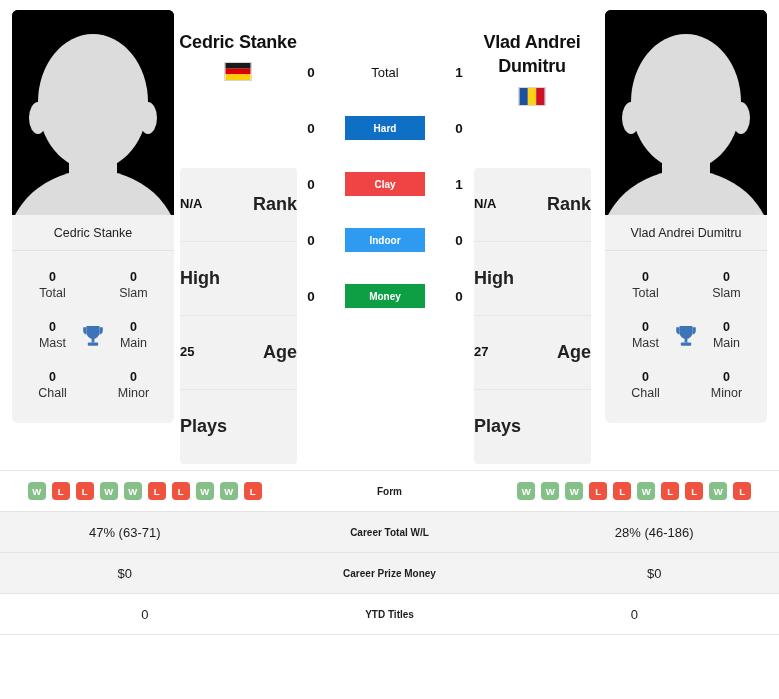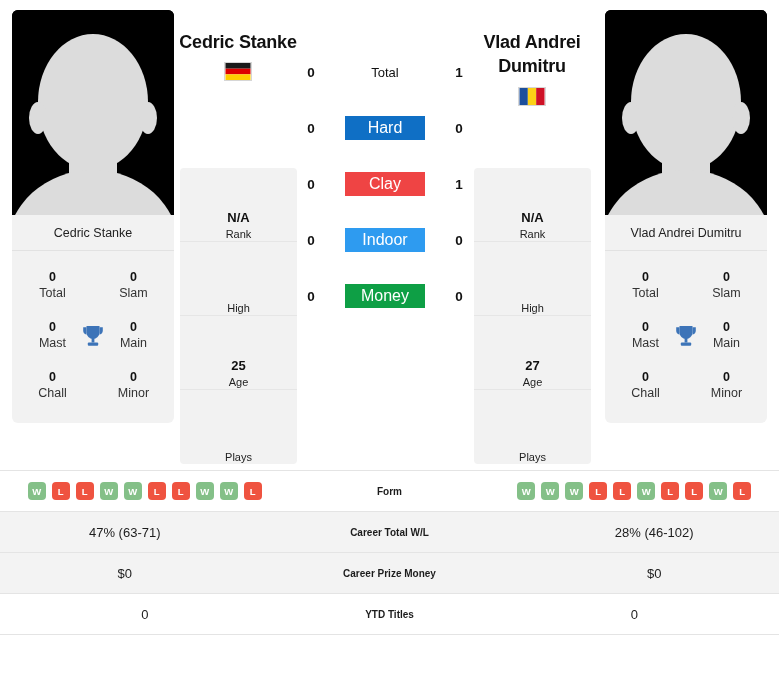--- a/index.html
+++ b/index.html
@@ -89,28 +89,28 @@
     width: 117px;
     background: #f2f2f2;
     border-radius: 4px;
     overflow: hidden;
   }
   .info-col.left  { left: 180px; }
   .info-col.right { left: 474px; }
   .info-cell {
     height: 74px;
     display: flex;
-    flex-direction: column;
-    align-items: center;
-    justify-content: flex-end;
+    flex-direction: row;
+    align-items: center;
+    justify-content: space-between;
     border-bottom: 1px solid #e6e6e6;
   }
   .info-cell:last-child { border-bottom: none; }
   .ival { font-size: 13px; font-weight: bold; color: #111; line-height: 1.3; }
-  .ilab { font-size: 11px; color: #222; line-height: 1.3; }
+  .ilab { font-size: 18px; color: #222; line-height: 1.3; font-weight: bold; }
 
   
   .headline {
     position: absolute;
     top: 30px;
     width: 120px;
     text-align: center;
   }
   .headline.left  { left: 178px; }
   .headline.right { left: 472px; }
@@ -150,22 +150,22 @@
     font-size: 13.5px;
     font-weight: bold;
     color: #111;
   }
   .sbadge {
     width: 80px;
     height: 24px;
     display: flex;
     align-items: center;
     justify-content: center;
-    font-size: 16px;
-    font-weight: normal;
+    font-size: 10px;
+    font-weight: bold;
     color: #ffffff;
   }
   .sbadge.plain {
     background: transparent;
     color: #111;
     font-weight: normal;
     font-size: 13px;
   }
 
   
@@ -433,21 +433,21 @@
             <span class="fbadge l">L</span>
             <span class="fbadge w">W</span>
             <span class="fbadge l">L</span>
           </div>
       </div>
     </div>
 
     <div class="crow shaded">
       <div class="ccell">47% (63-71)</div>
       <div class="ccell label">Career Total W/L</div>
-      <div class="ccell">28% (46-102)</div>
+      <div class="ccell">28% (46-186)</div>
     </div>
 
 
     <div class="crow shaded">
       <div class="ccell">$0</div>
       <div class="ccell label">Career Prize Money</div>
       <div class="ccell">$0</div>
     </div>
 
     <div class="crow plain">

